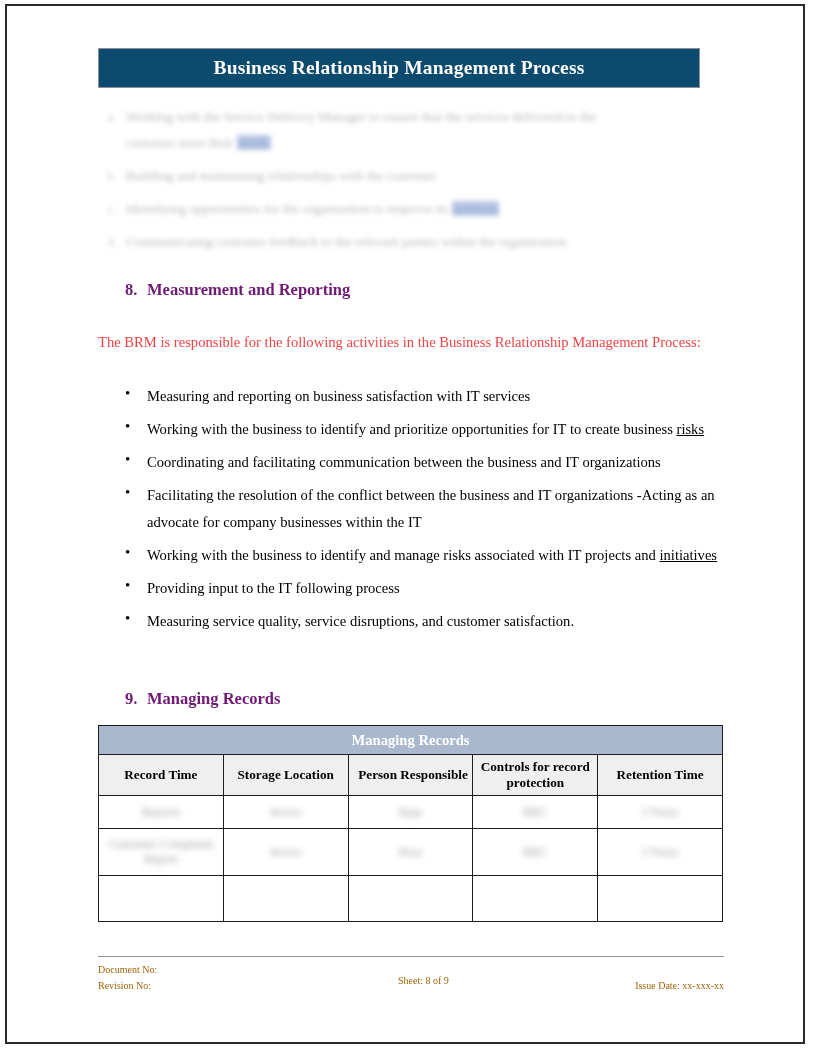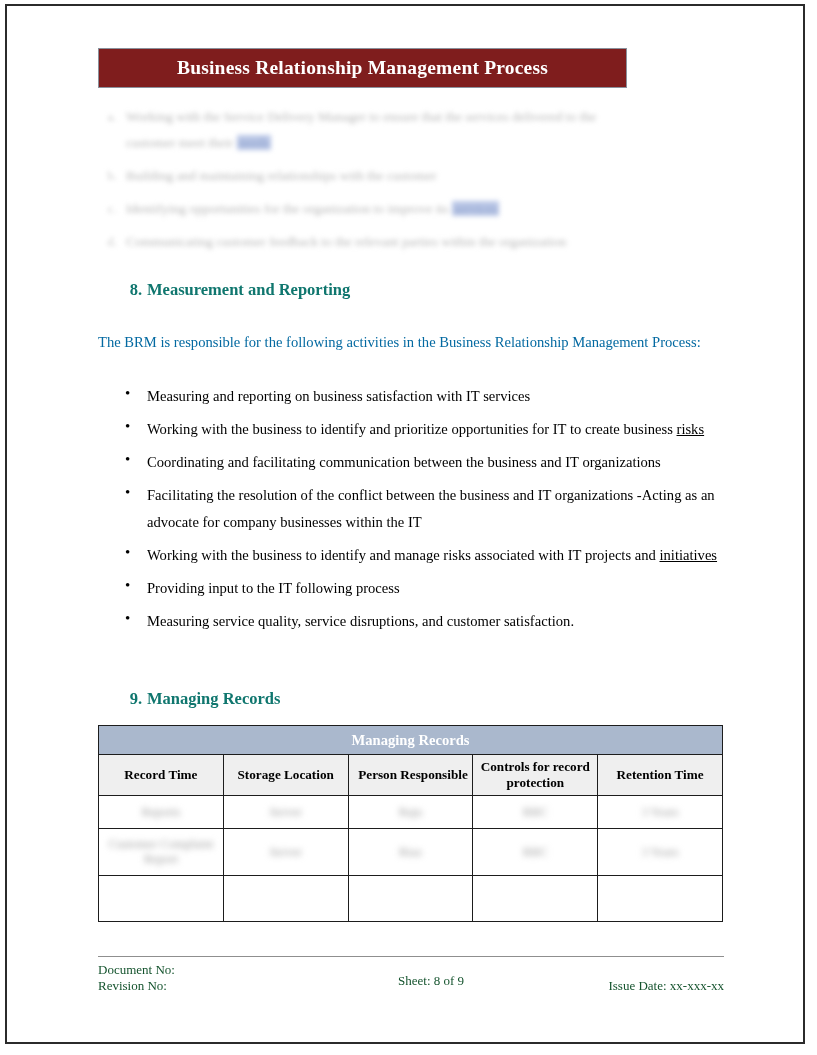--- a/index.html
+++ b/index.html
@@ -28,23 +28,23 @@
     border: 2px solid #2b2b2b;
     box-sizing: border-box;
     pointer-events: none;
   }
 
   
   .title-banner {
     position: absolute;
     left: 98px;
     top: 48px;
-    width: 529px;
+    width: 602px;
     height: 40px;
-    background: #7f1d1d;
+    background: #0c4a6e;
     border: 1px solid #8a919c;
     box-sizing: border-box;
     display: flex;
     align-items: center;
     justify-content: center;
   }
   .title-banner .title-text {
     color: #ffffff;
     font-size: 19.5px;
     font-weight: bold;
@@ -90,40 +90,39 @@
     color: #8a9ec9;
     padding: 0 2px;
   }
 
   
   .section-heading {
     position: absolute;
     left: 125px;
     font-size: 16.5px;
     font-weight: bold;
-    color: #0f766e;
+    color: #701a75;
     white-space: nowrap;
-    text-align: center;
   }
   .section-heading .num {
     display: inline-block;
     width: 22px;
   }
   #heading-8 { top: 280px; }
   #heading-9 { top: 689px; }
 
   
   .intro-paragraph {
     position: absolute;
     left: 98px;
     top: 332px;
     width: 628px;
     font-size: 14.6px;
     line-height: 20px;
-    color: #0369a1;
+    color: #ef4444;
   }
 
   
   .bullet-list {
     position: absolute;
     left: 98px;
     top: 383px;
     width: 628px;
   }
   .bullet-item {
@@ -205,22 +204,22 @@
   }
 
   
   .footer {
     position: absolute;
     left: 98px;
     top: 956px;
     width: 626px;
     border-top: 1px solid #8f8f8f;
     padding-top: 5px;
-    color: #14532d;
-    font-size: 13px;
+    color: #a16207;
+    font-size: 10px;
   }
   .footer-row {
     position: relative;
     height: 16px;
     line-height: 16px;
   }
   .footer-left { position: absolute; left: 0; top: 0; }
   .footer-center { position: absolute; left: 300px; top: 11px; }
   .footer-right { position: absolute; right: 0; top: 0; }
 </style>

